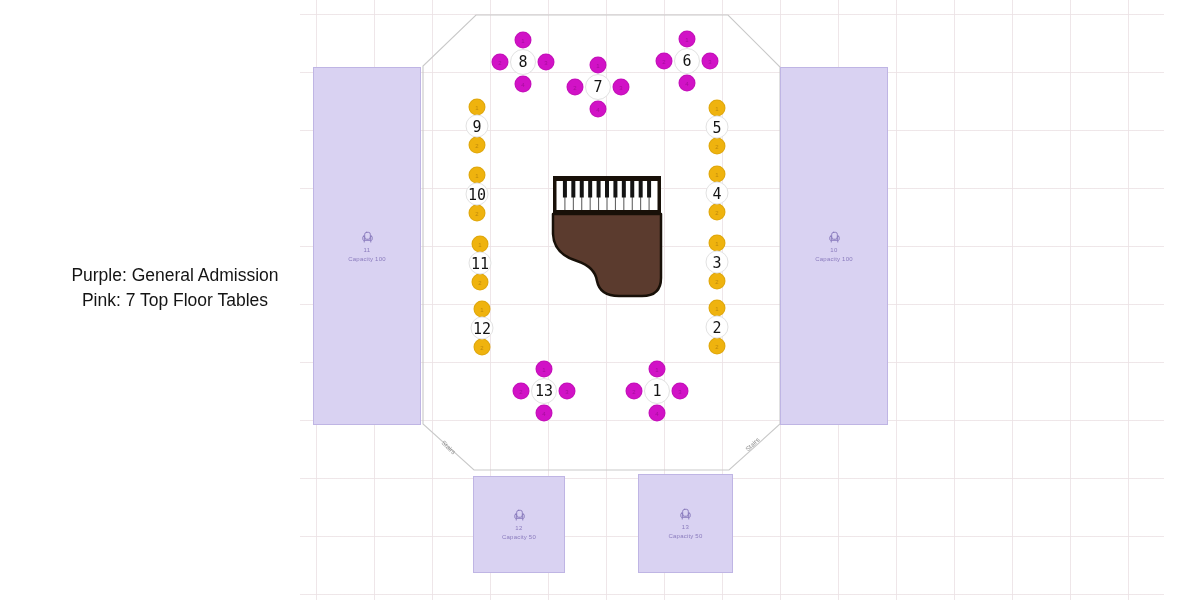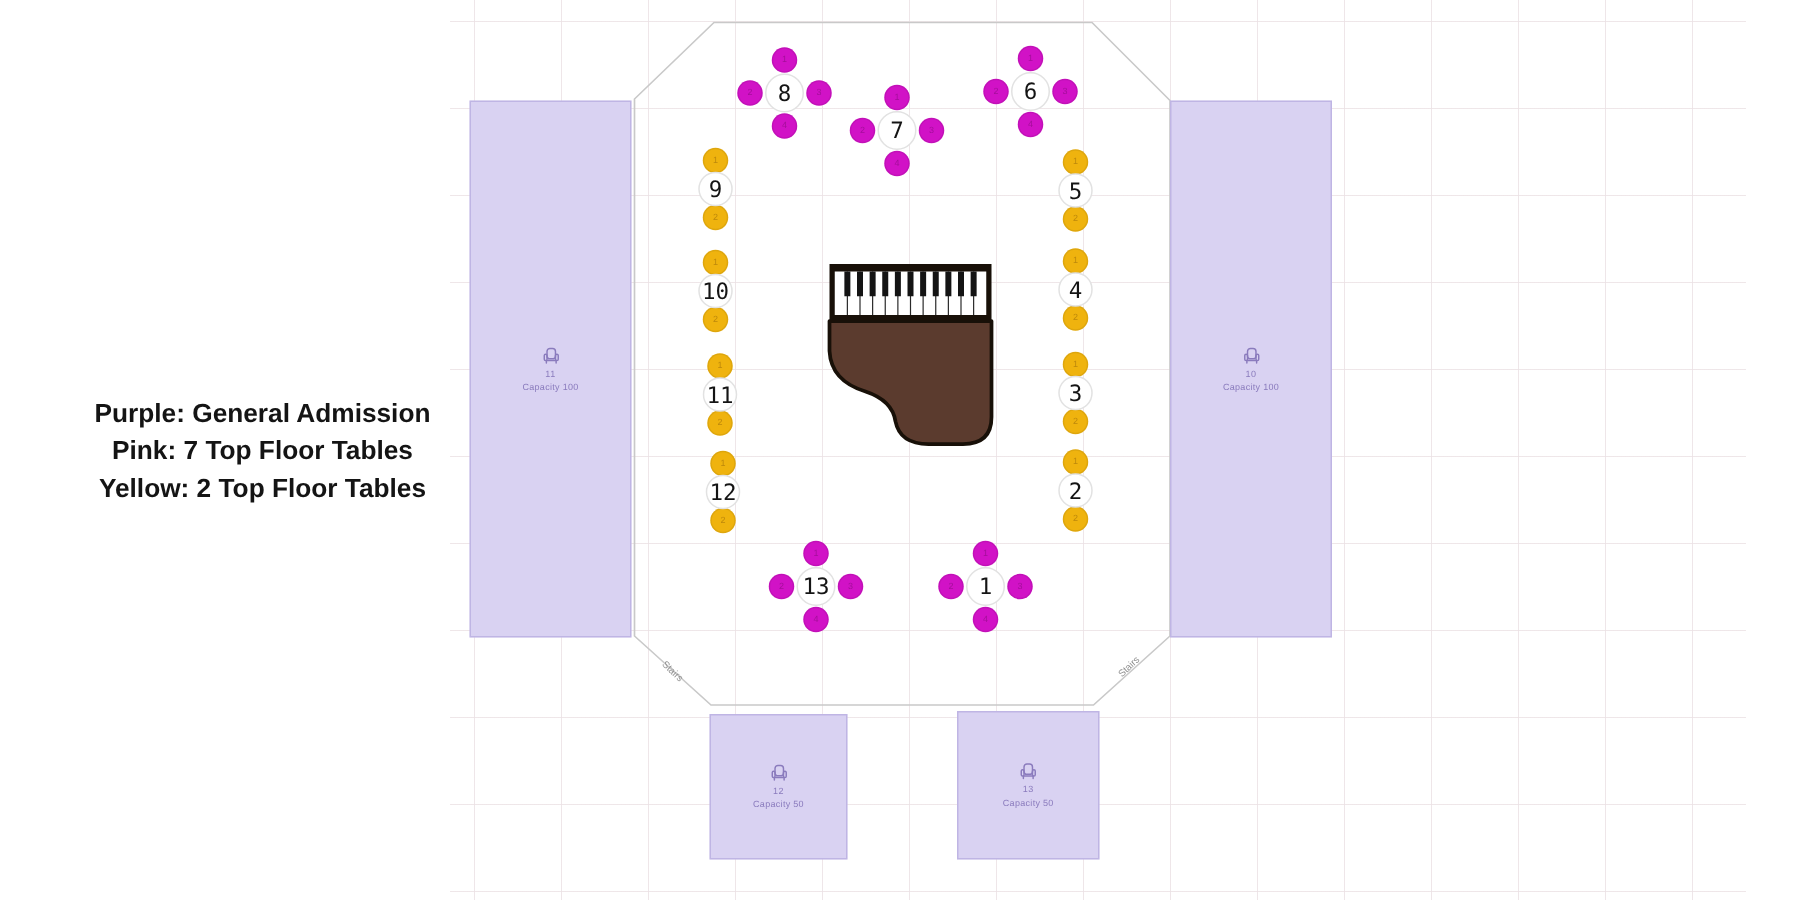--- a/index.html
+++ b/index.html
@@ -5,21 +5,21 @@
   html,body{margin:0;padding:0;background:#ffffff;}
   .canvas{position:relative;width:1200px;height:600px;background:#ffffff;overflow:hidden;
           font-family:"Liberation Sans",sans-serif;}
   
   .grid{position:absolute;left:300px;top:0;width:864px;height:600px;pointer-events:none;
         background-image:
           linear-gradient(to right, rgba(236,226,229,0.85) 1px, transparent 1px),
           linear-gradient(to bottom, rgba(236,226,229,0.85) 1px, transparent 1px);
         background-size:58px 58px;background-position:16px 14px;}
   .legend{position:absolute;left:25px;top:263px;width:300px;text-align:center;
-          font-size:17.5px;line-height:25px;color:#141414;font-weight:bold;}
+          font-size:17.5px;line-height:25px;color:#141414;}
   .legend div{white-space:nowrap;}
   svg.overlay{position:absolute;left:0;top:0;pointer-events:none;}
   
   .section{position:absolute;background:var(--ga,#d9d2f2);border:1px solid rgba(150,135,205,0.38);
            display:flex;flex-direction:column;align-items:center;justify-content:center;
            color:var(--ga-label,#8a7bbd);box-sizing:border-box;}
   .section .chair-ico{width:13px;height:13px;}
   .section .num{font-size:6px;margin-top:3px;letter-spacing:.3px;}
   .section .cap{font-size:6px;margin-top:3px;letter-spacing:.2px;}
   #sec-left  {left:313px;top:67px;width:108px;height:358px;}
@@ -48,21 +48,20 @@
 </head>
 <body>
 
 <div class="canvas">
 
   <div class="grid"></div>
 
   <div class="legend">
     <div>Purple: General Admission</div>
     <div>Pink: 7 Top Floor Tables</div>
-    <div>Yellow: 2 Top Floor Tables</div>
   </div>
 
   <svg class="overlay" width="1200" height="600" viewBox="0 0 1200 600">
 
     <polygon points="476,15 728,15 780,67 780,424 729,470 474,470 423,424 423,66" fill="none" stroke="#c9c9c9" stroke-width="1.1"></polygon>
 
     <text id="stairs-left" transform="translate(447,449) rotate(43)" text-anchor="middle" font-size="6.5" fill="#8f8f8f">Stairs</text>
     <text id="stairs-right" transform="translate(754,446) rotate(-43)" text-anchor="middle" font-size="6.5" fill="#8f8f8f">Stairs</text>
 
     <g>

